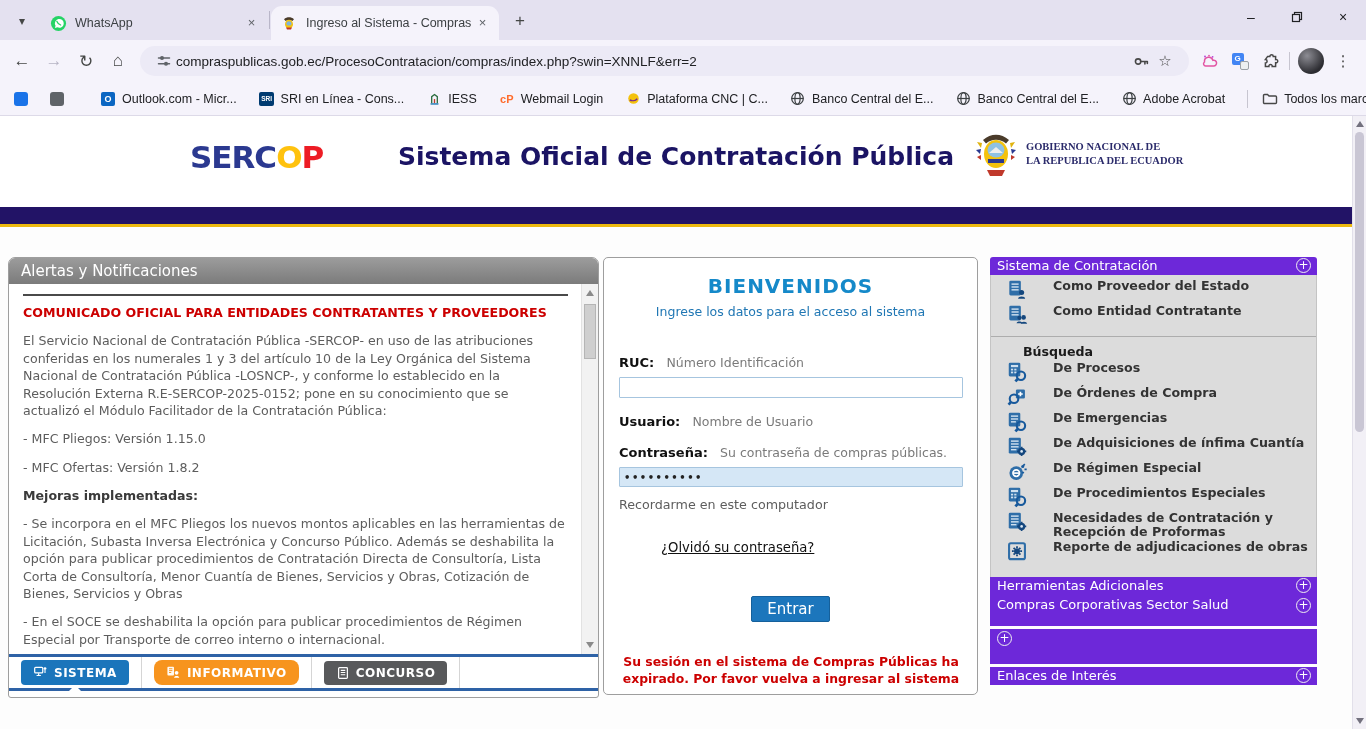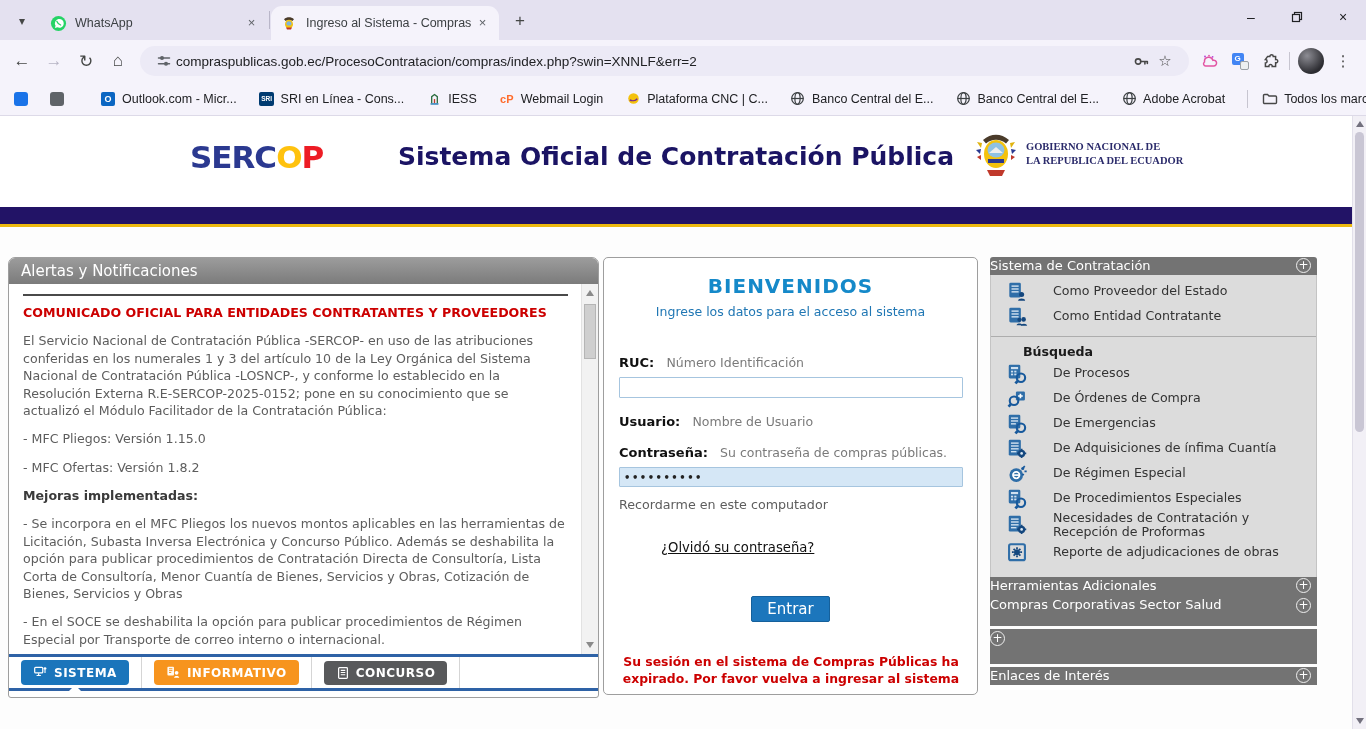--- a/index.html
+++ b/index.html
@@ -63,21 +63,21 @@
   .a-bold { font-weight:bold; color:#3A3A3A; }
   .in-scroll { position:absolute; right:0; top:0; bottom:0; width:17px; background:#F2F2F2; border-left:1px solid #E2E2E2; }
   .in-arrow { position:absolute; left:4px; width:0; height:0; border-left:4px solid transparent; border-right:4px solid transparent; }
   .in-arrow.up { top:6px; border-bottom:6px solid #8A8A8A; }
   .in-arrow.down { bottom:6px; border-top:6px solid #8A8A8A; }
   .in-thumb { position:absolute; left:2px; top:20px; width:12px; height:55px; background:#CFCFCF; border:1px solid #B5B5B5; }
   .alerts-tabs { border-top:3px solid #2E62A6; border-bottom:3px solid #2E62A6; margin-bottom:6px; height:37px; display:flex; align-items:stretch; }
   .tab-cell { display:flex; align-items:center; padding:0 12px; border-right:1px solid #D5D5D5; position:relative; }
   .ptab { display:flex; align-items:center; gap:6px; color:#fff; font-size:12px; font-weight:bold; letter-spacing:.5px; padding:5px 12px; border-radius:4px; }
   .ptab.sys { background:#1B75BB; }
-  .ptab.inf { background:#F7941E; }
+  .ptab.inf { background:#F7941E;border-radius:8px; }
   .ptab.con { background:#58595B; }
   .notch { position:absolute; bottom:-3px; left:50%; margin-left:-6px; width:0; height:0; border-left:6px solid transparent; border-right:6px solid transparent; border-bottom:6px solid #fff; }
 
   
   .login { position:absolute; left:603px; top:141px; width:375px; height:438px; border:1px solid #9E9E9E; border-radius:5px; background:#fff; padding:12px 15px; }
   .l-title { text-align:center; color:#1589C9; font-size:20px; font-weight:bold; letter-spacing:1px; margin-top:4px; }
   .l-sub { text-align:center; color:#2077B4; font-size:12.5px; margin-top:6px; }
   .f-row { margin-top:16px; font-size:13px; }
   .f-row.first { margin-top:36px; }
   .f-label { font-weight:bold; color:#111; }
@@ -88,26 +88,26 @@
   .inp.user::after { content:""; display:inline-block; width:1.5px; height:14px; background:#000; margin-left:1px; vertical-align:-2px; }
   .inp.pw { height:20px; background:#D5E7F6; color:#222; font-weight:bold; font-size:10px; letter-spacing:1.5px; padding:0 4px; line-height:19px; }
   .remember { margin-top:10px; color:#5D5D5D; font-size:12.7px; }
   .forgot { margin:28px 0 0 42px; font-size:13.2px; color:#111; text-decoration:underline; display:inline-block; }
   .btn-row { text-align:center; margin-top:40px; }
   .btn-entrar { background:#1C76BC; border:1px solid #15609B; color:#fff; font-size:15px; padding:3px 15px; border-radius:2px; font-family:inherit; }
   .l-error { margin:32px auto 0; width:344px; text-align:center; color:#CC0000; font-weight:bold; font-size:12.4px; line-height:1.35; }
 
   
   .sidebar { position:absolute; left:990px; top:141px; width:327px; font-size:12.6px; }
-  .sb-header { background:#737373; color:#fff; font-size:13px; padding:1px 6px 2px 0; display:flex; justify-content:space-between; align-items:center; position:relative; }
+  .sb-header { background:#6d28d9; color:#fff; font-size:13px; padding:1px 6px 2px 7px; display:flex; justify-content:space-between; align-items:center; position:relative; }
   .sb-header.top { border-radius:3px 3px 0 0; }
   .plus { width:15px; height:15px; border:1px solid #EFEFEF; border-radius:50%; color:#fff; font-size:12px; line-height:13px; text-align:center; flex:0 0 auto; }
   .sb-body { background:#DCDCDC; border-left:1px solid #C4C4C4; border-right:1px solid #C4C4C4; padding:4px 0 12px; }
   .sb-group { font-weight:bold; color:#1A1A1A; padding:4px 0 2px 32px; }
-  .sb-item { display:flex; align-items:center; min-height:25px; padding:0 8px 0 15px; color:#333; }
+  .sb-item { display:flex; min-height:25px; padding:0 8px 0 15px; color:#333;font-weight:bold; }
   .sb-item .sbicon { width:22px; height:22px; flex:0 0 auto; }
   .sb-item .lbl { margin-left:25px; line-height:1.15; }
   .sb-divider { border-top:1px solid #ADADAD; margin:7px 0 3px; }
   .sb-header.h17 { margin-top:0; }
   .sb-header.tall { height:31px; align-items:flex-start; padding-top:2px;gap:6px; }
   .sb-header.tall .plus { margin-top:1px; }
   .sb-header.twoline { height:35px; align-items:flex-start; padding-top:2px; }
   .sb-header.twoline .lbl2 { width:260px; line-height:1.25; }
   .gap2 { height:3px; background:#FDFDFD; }
 

